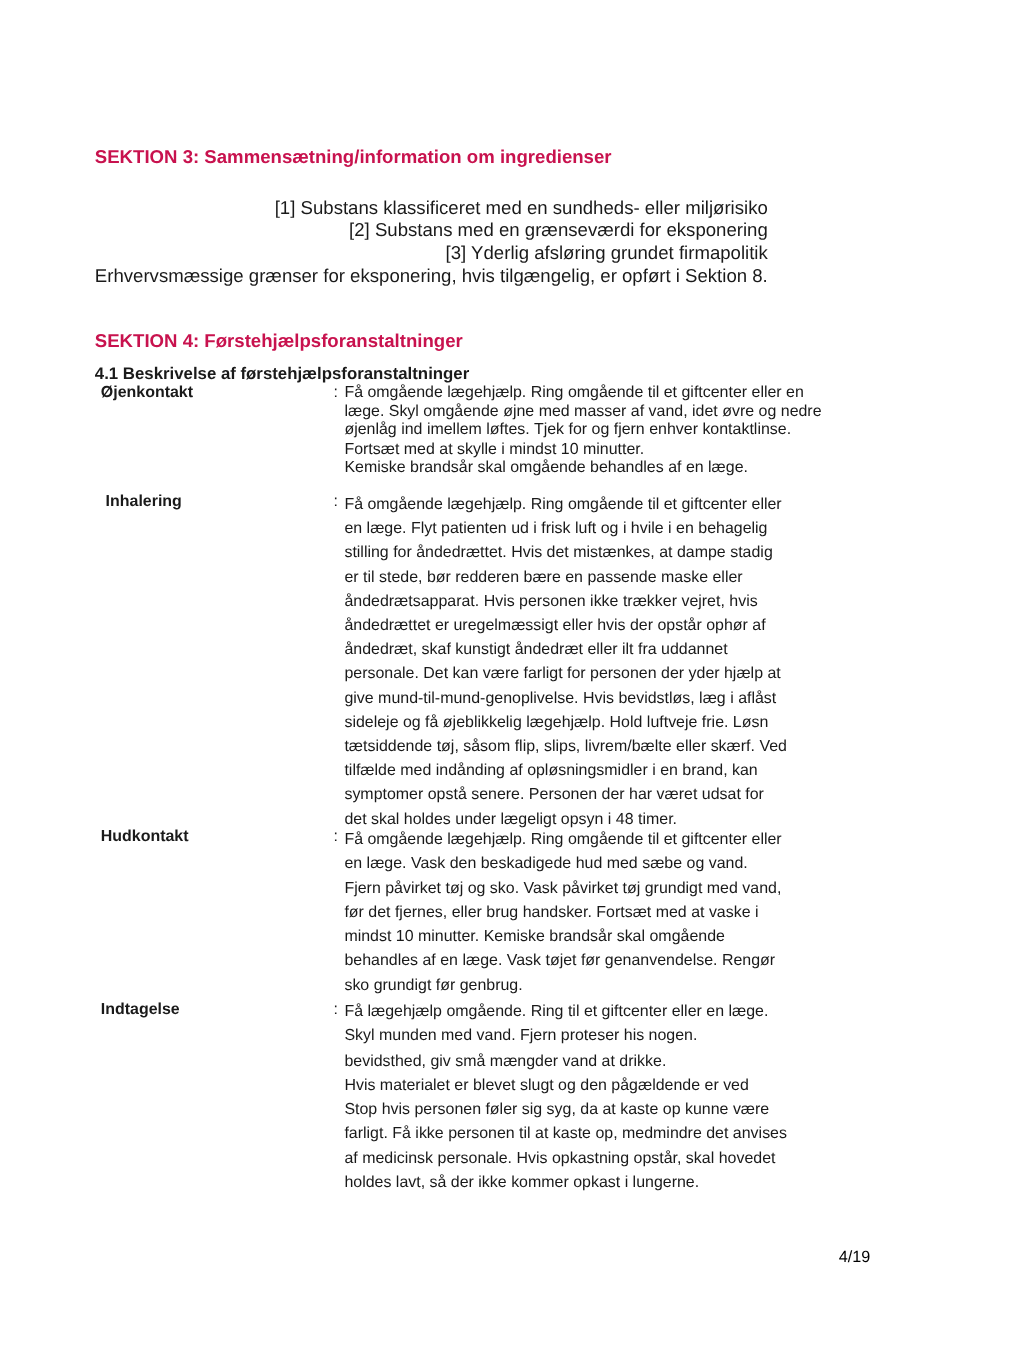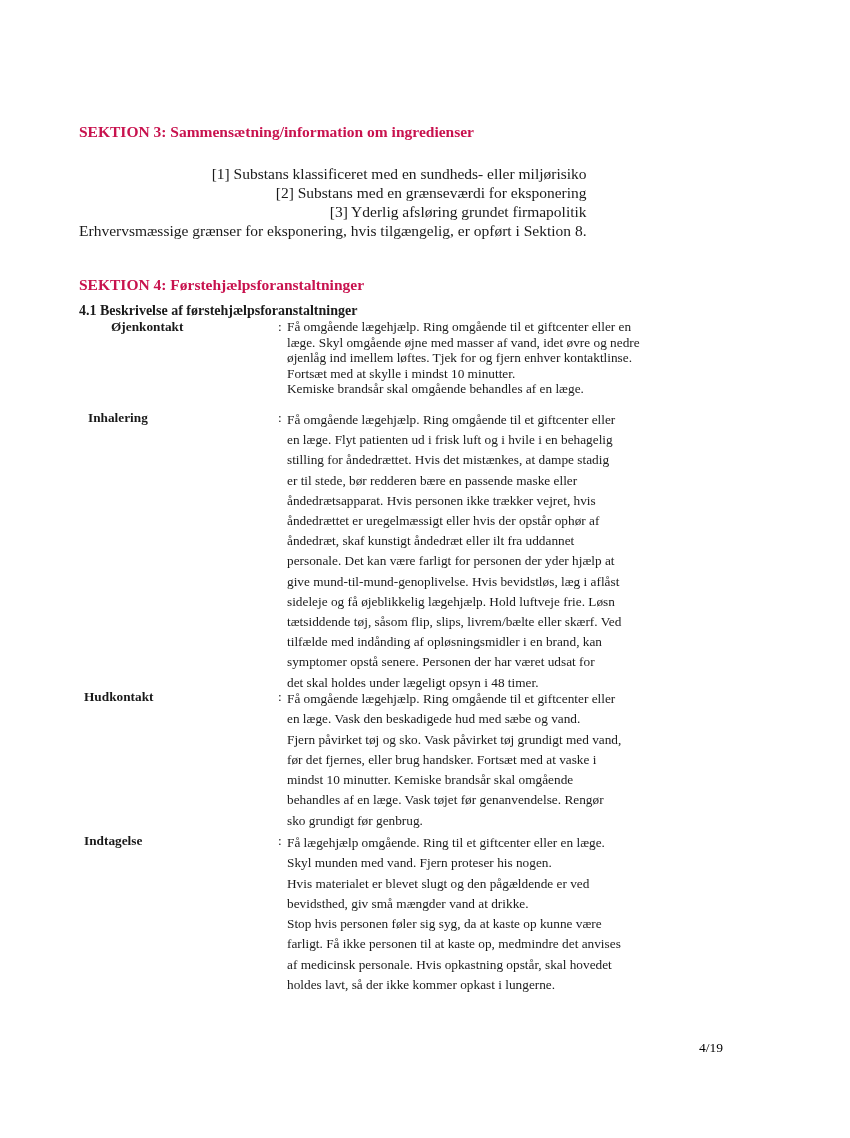--- a/index.html
+++ b/index.html
@@ -1,33 +1,33 @@
 <!DOCTYPE html>
 <html><head>
   <meta charset="utf-8">
   <style>
     html, body { margin: 0; padding: 0; background: #ffffff; }
     body { width: 850px; height: 1138px; position: relative; overflow: hidden;
            font-family: "Liberation Sans", sans-serif; color: #1a1a1a; }
-    .page { position: absolute; left: 0; top: 0; width: 762px; height: 1138px; font-family: Liberation Serif, serif; }
+    .page { position: absolute; left: 0; top: 0; width: 762px; height: 1138px; }
     .sec-title { position: absolute; left: 79px; font-weight: bold; font-size: 15.5px;
                  color: #c8124e; margin: 0; white-space: nowrap; }
     #s3 { top: 123px; }
     #s4 { top: 276px; }
     .s3-lines { position: absolute; left: 79px; top: 164px; font-size: 15.5px; line-height: 19px; margin: 0; padding: 0; list-style: none; text-align: right; }
     .s3-lines li { white-space: nowrap; }
     .sub-title { position: absolute; left: 79px; top: 303px; font-weight: bold; font-size: 14px; white-space: nowrap; margin: 0; }
     .entry { position: absolute; left: 0; width: 850px; }
     .entry-label { position: absolute; left: 88px; top: 0; font-weight: bold; font-size: 13.3px; white-space: nowrap; }
     .entry-body { position: absolute; left: 282px; top: 0; font-size: 13.3px; width: 480px; }
     .entry-body .colon { position: absolute; left: -4px; top: 0; }
     .entry-body .line { white-space: nowrap; padding-left: 5px; }
     #e-eye { top: 319px; }
     #e-eye .line { line-height: 15.5px; }
-    #e-eye .entry-label { left: 84px; margin-left: 27px; }
+    #e-eye .entry-label { left: 84px; }
     #e-inh { top: 410px; }
     #e-inh .line { line-height: 20.2px; }
     #e-hud { top: 689px; }
     #e-hud .line { line-height: 20.3px; }
     #e-hud .entry-label { left: 84px; }
     #e-ind { top: 833px; }
     #e-ind .line { line-height: 20.3px; }
     #e-ind .entry-label { left: 84px; }
     .pagenum { position: absolute; left: 699px; top: 1040px; font-size: 13.5px; color: #000000; }
   </style>
@@ -95,22 +95,22 @@
       <div class="line">sko grundigt før genbrug.</div>
     </div>
   </div>
 
   <div class="entry" id="e-ind">
     <div class="entry-label">Indtagelse</div>
     <div class="entry-body">
       <span class="colon">:</span>
       <div class="line">Få lægehjælp omgående. Ring til et giftcenter eller en læge.</div>
       <div class="line">Skyl munden med vand. Fjern proteser his nogen.</div>
+      <div class="line">bevidsthed, giv små mængder vand at drikke.</div>
       <div class="line">Hvis materialet er blevet slugt og den pågældende er ved</div>
-      <div class="line">bevidsthed, giv små mængder vand at drikke.</div>
       <div class="line">Stop hvis personen føler sig syg, da at kaste op kunne være</div>
       <div class="line">farligt. Få ikke personen til at kaste op, medmindre det anvises</div>
       <div class="line">af medicinsk personale. Hvis opkastning opstår, skal hovedet</div>
       <div class="line">holdes lavt, så der ikke kommer opkast i lungerne.</div>
     </div>
   </div>
 
   <div class="pagenum">4/19</div>
 </div>
 

